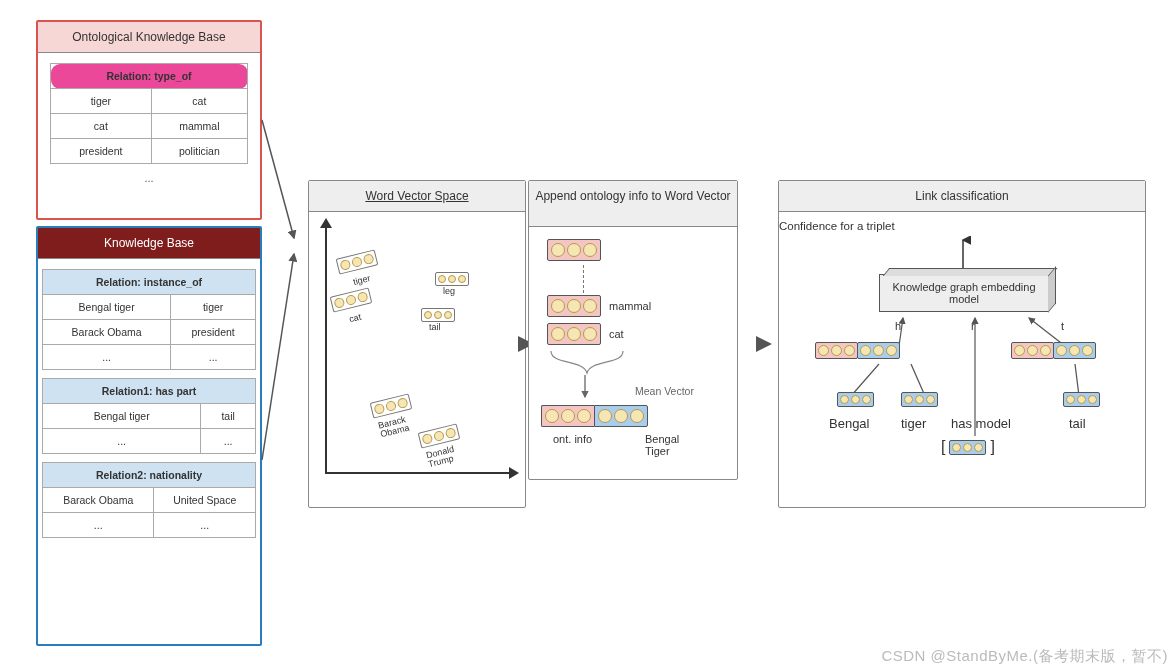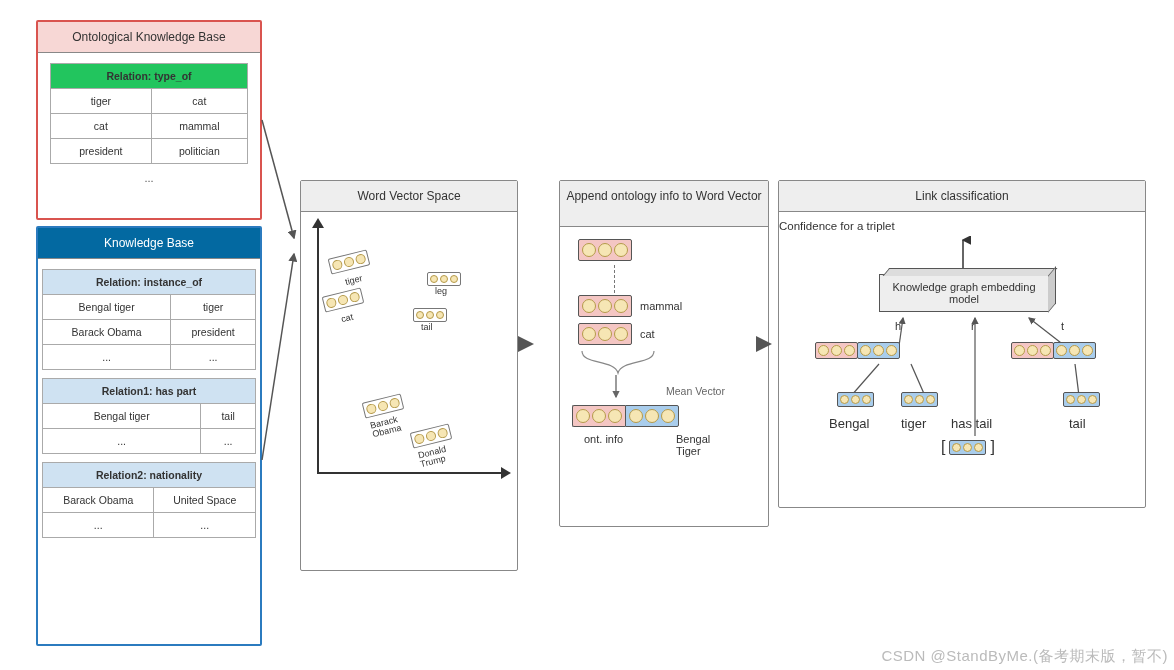--- a/index.html
+++ b/index.html
@@ -30,47 +30,47 @@
   .okb {
     left: 36px; top: 20px; width: 226px; height: 200px;
     border: 2px solid #d9544f;
   }
   .okb .panel-header { background: #f7d7d5; }
   .okb-body { padding: 10px 12px; }
   .kb {
     left: 36px; top: 226px; width: 226px; height: 420px;
     border: 2px solid #2b7bbf;
   }
-  .kb .panel-header { background: #0369a1; color: #fff; }
+  .kb .panel-header { background: #7f1d1d; color: #fff; }
   .kb-body { padding: 10px 4px; overflow: hidden; }
   .tbl {
     width: 100%;
     border: 1px solid #aaa;
     border-collapse: collapse;
     margin-bottom: 8px;
   }
   .tbl th {
     font-weight: bold;
     font-size: 10.5px;
     padding: 6px 4px;
     border: 1px solid #aaa;
     text-align: center;
   }
   .tbl td {
     font-size: 10.5px;
     padding: 6px 4px;
     border: 1px solid #aaa;
     text-align: center;
   }
-  .pink th { background: #22c55e; }
+  .pink th { background: #ec4899; border-radius: 9px; }
   .blue th { background: #cfe2f2; }
   .dots { text-align: center; font-size: 11px; color: #555; }
   
-  .wvs { left: 300px; top: 180px; width: 218px; height: 391px; }
-  .app { left: 559px; top: 180px; width: 210px; height: 347px; }
+  .wvs { left: 308px; top: 180px; width: 218px; height: 328px; text-decoration: underline; }
+  .app { left: 528px; top: 180px; width: 210px; height: 300px; }
   .cls { left: 778px; top: 180px; width: 368px; height: 328px; }
   .panel-body { position: relative; width: 100%; height: calc(100% - 34px); }
   
   .big-arrow {
     position: absolute;
     width: 0; height: 0;
     border-top: 8px solid transparent;
     border-bottom: 8px solid transparent;
     border-left: 16px solid #555;
   }
@@ -439,21 +439,21 @@
         <span class="dot"></span>
       </div>
     <div class="chip sm bluebg" style="position:absolute;left:284px;top:180px">
         <span class="dot"></span>
         <span class="dot"></span>
         <span class="dot"></span>
       </div>
 
     <span class="cls-label" style="left:50px;top:204px">Bengal</span>
     <span class="cls-label" style="left:122px;top:204px">tiger</span>
-    <span class="cls-label" style="left:172px;top:204px">has tail</span>
+    <span class="cls-label" style="left:172px;top:204px">has model</span>
     <span class="cls-label" style="left:290px;top:204px">tail</span>
 
     <div style="position:absolute;left:162px;top:226px;display:flex;align-items:center;gap:4px">
       <span style="font-size:16px">[</span>
       <div class="chip sm bluebg">
           <span class="dot"></span>
           <span class="dot"></span>
           <span class="dot"></span>
         </div>
       <span style="font-size:16px">]</span>

